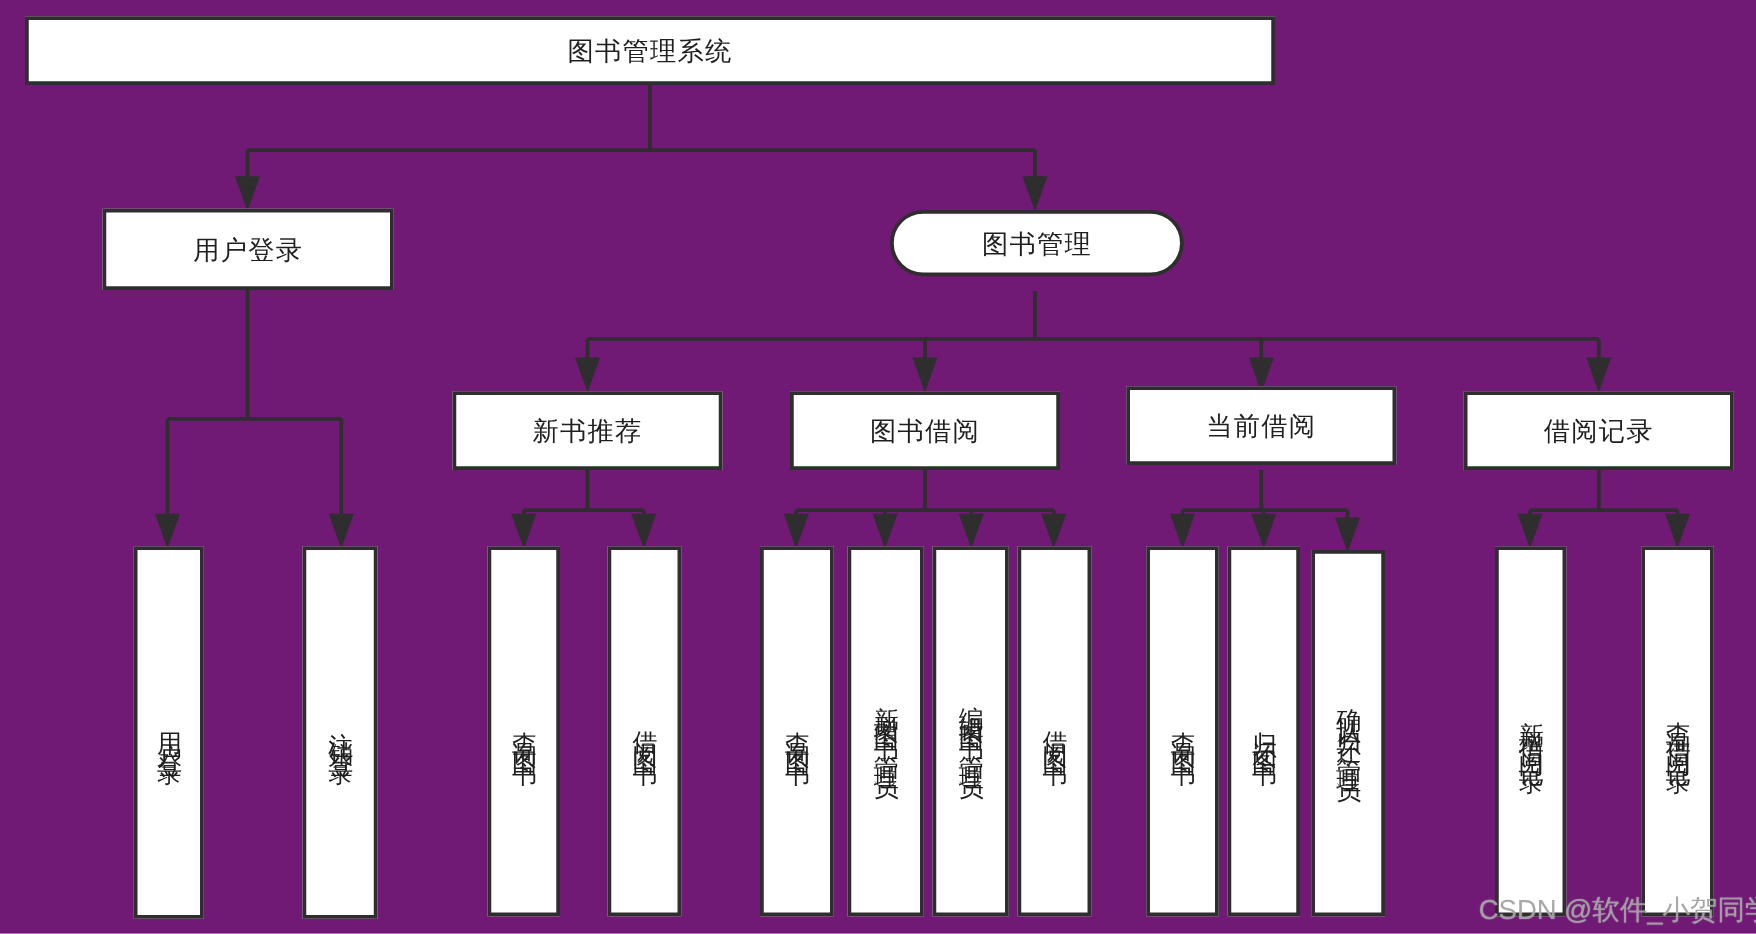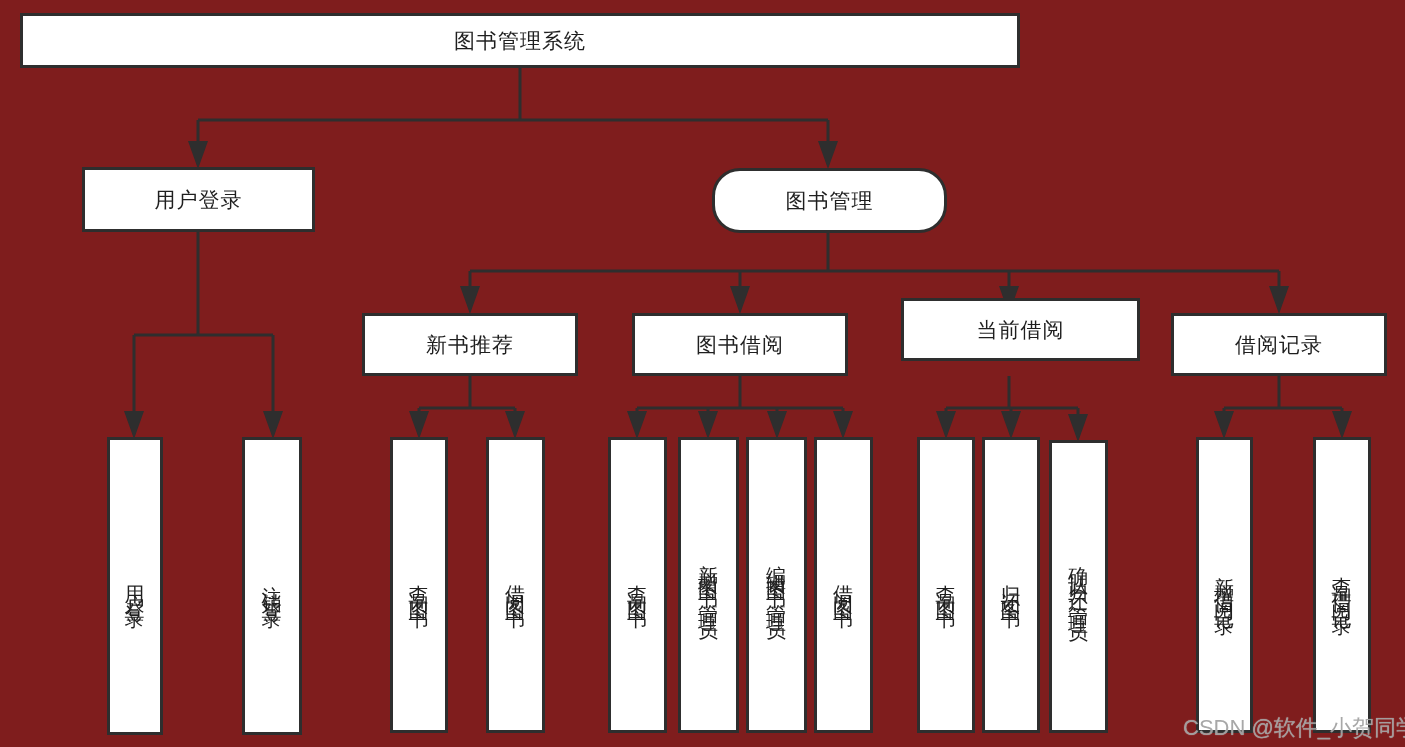--- a/index.html
+++ b/index.html
@@ -5,21 +5,21 @@
   html, body {
     margin: 0;
     padding: 0;
     background: #ffffff;
     font-family: "Liberation Sans", "DejaVu Sans", sans-serif;
   }
   .canvas {
     position: relative;
     width: 1405px;
     height: 747px;
-    background: #7f1d1d;
+    background: #701a75;
     overflow: hidden;
   }
   .wires {
     position: absolute;
     left: 0; top: 0;
     width: 1405px;
     height: 747px;
     z-index: 0;
   }
   .node {
@@ -100,25 +100,25 @@
       <polygon points="1001,411 1021,411 1011,439"></polygon>
       <polygon points="1068,414 1088,414 1078,442"></polygon>
       <polygon points="1214,411 1234,411 1224,439"></polygon>
       <polygon points="1332,411 1352,411 1342,439"></polygon>
     </g>
   </svg>
 
   <div class="node hnode" style="left:20px; top:13px; width:1000px; height:55px;">图书管理系统</div>
 
   <div class="node hnode" style="left:82px; top:167px; width:233px; height:65px;">用户登录</div>
-  <div class="node hnode" style="left:712px; top:168px; width:235px; height:65px;border-radius:28px;">图书管理</div>
+  <div class="node hnode" style="left:712px; top:168px; width:235px; height:53px;border-radius:28px;">图书管理</div>
 
   <div class="node hnode" style="left:632px; top:313px; width:216px; height:63px;">图书借阅</div>
   <div class="node hnode" style="left:362px; top:313px; width:216px; height:63px;">新书推荐</div>
-  <div class="node hnode" style="left:901px; top:298px; width:239px; height:63px;">当前借阅</div>
+  <div class="node hnode" style="left:901px; top:309px; width:216px; height:63px;">当前借阅</div>
   <div class="node hnode" style="left:1171px; top:313px; width:216px; height:63px;">借阅记录</div>
 
   <div class="node vnode" style="left:107px; top:437px; width:56px; height:298px;">
     <span class="vtext">用户登录</span>
   </div>
   <div class="node vnode" style="left:242px; top:437px; width:60px; height:298px;">
     <span class="vtext">注销登录</span>
   </div>
 
   <div class="node vnode" style="left:390px; top:437px; width:58px; height:296px;">

